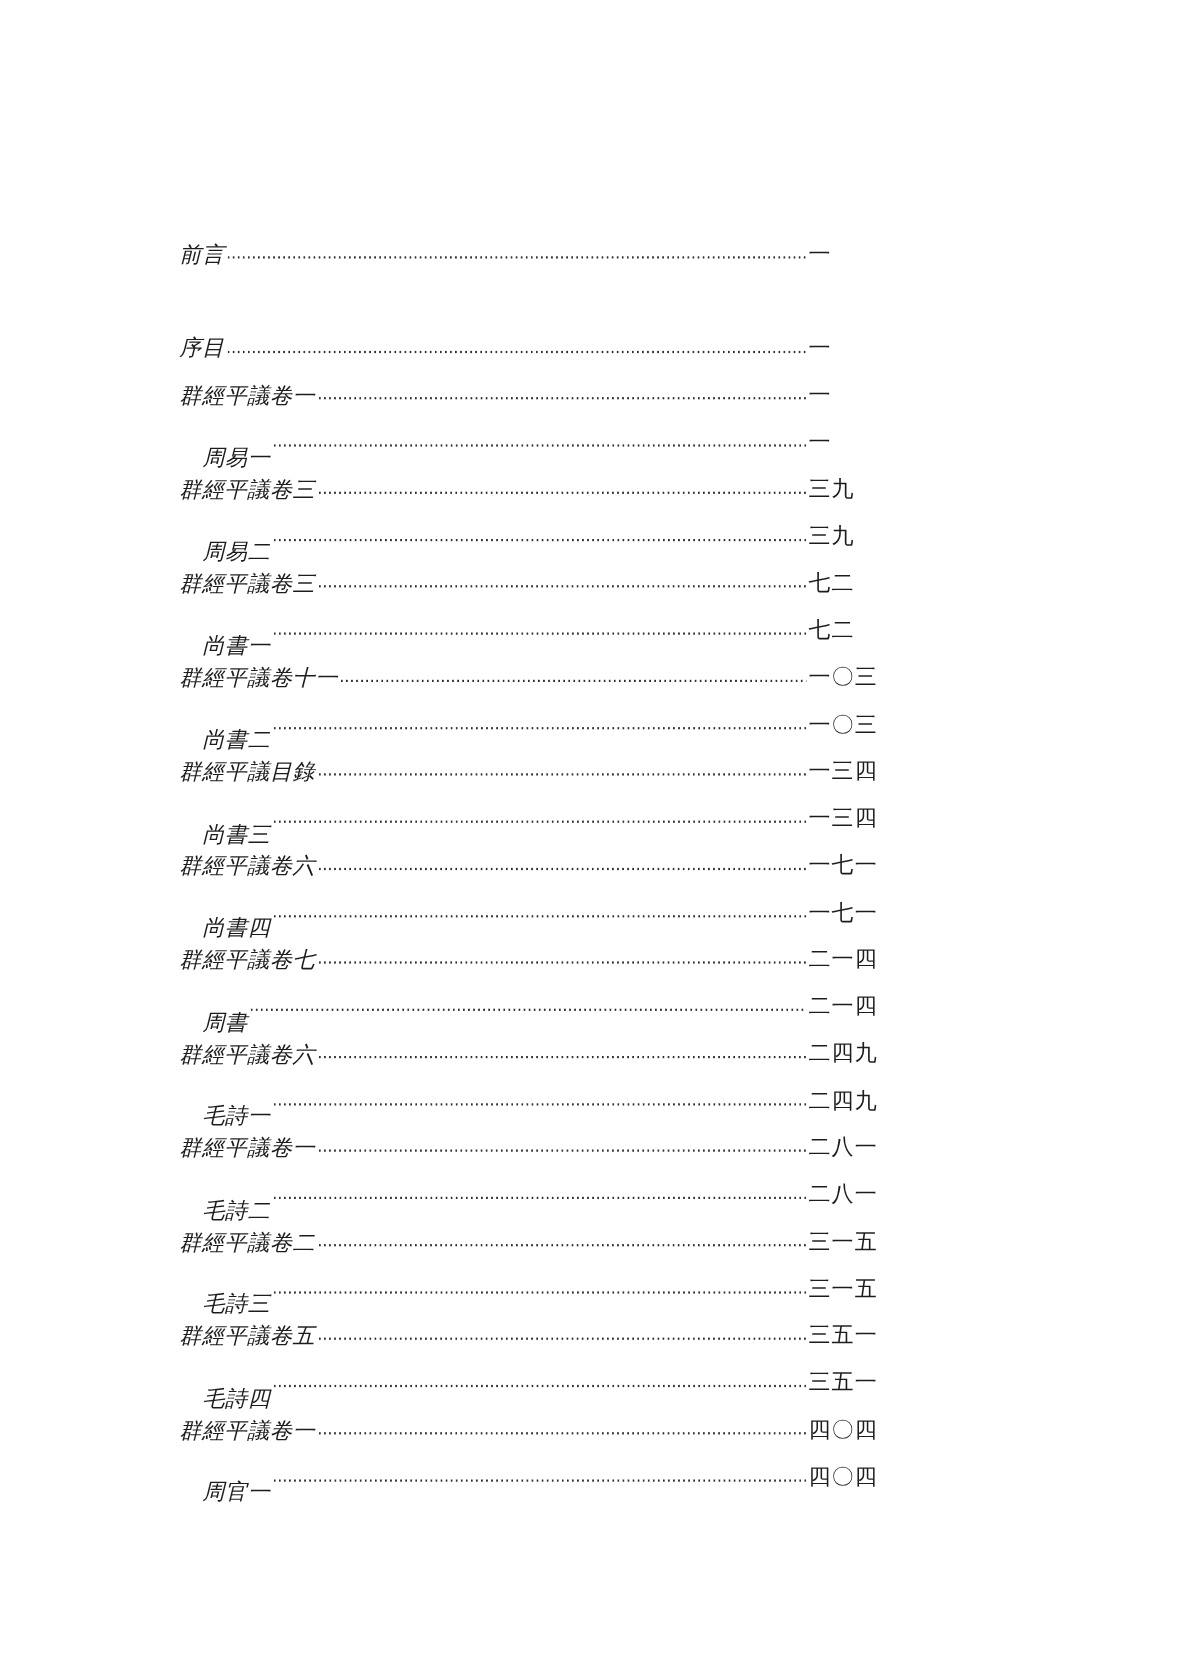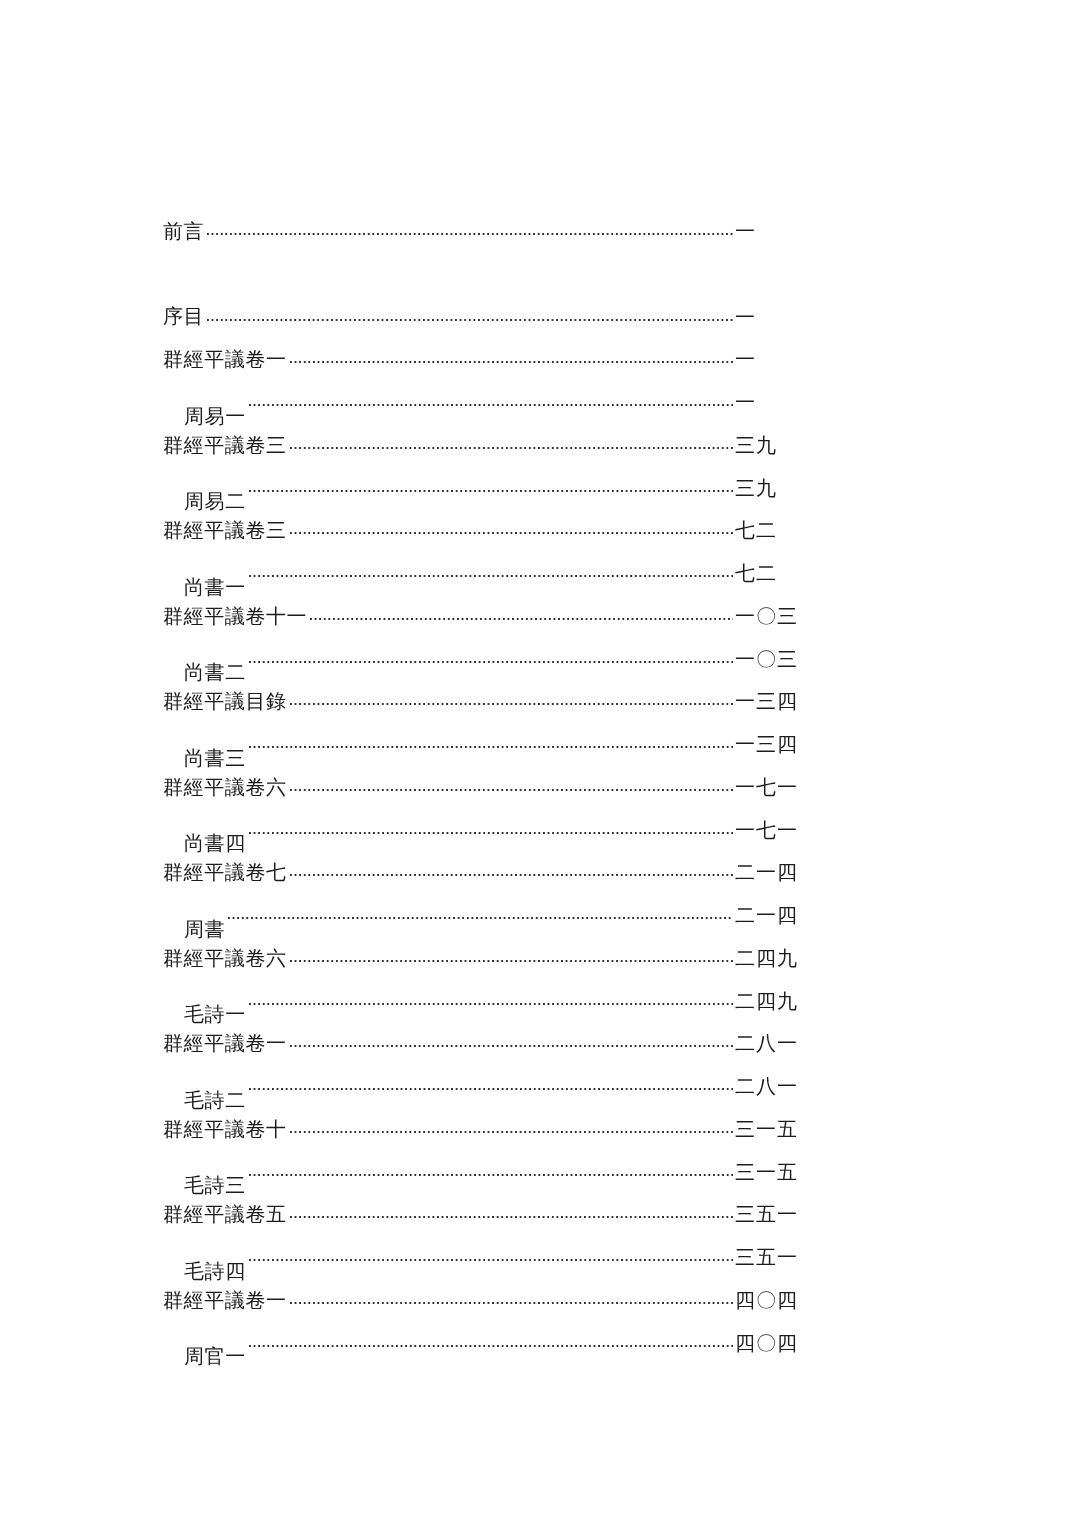--- a/index.html
+++ b/index.html
@@ -46,20 +46,21 @@
     font-size: 20px;
     letter-spacing: 0.6px;
   }
   .toc-row.gap-after {
     margin-bottom: 42.75px;
   }
   .toc-row .entry-label {
     white-space: nowrap;
     flex: none;
     color: #1c1c1c;
+    font-style: italic;
   }
   .toc-row.indent .entry-label {
     padding-left: 21px;
     margin-top: 28px;
   }
   .toc-row .dot-leader {
     flex: 1 1 auto;
     height: 100%;
     margin-left: 3px;
     background-image: repeating-linear-gradient(to right, #2e2e2e 0px, #2e2e2e 1.7px, transparent 1.7px, transparent 4.6px);
@@ -179,21 +180,21 @@
     <span class="entry-label">群經平議卷一</span>
     <span class="dot-leader"></span>
     <span class="entry-page">二八一</span>
   </div>
       <div class="toc-row indent">
     <span class="entry-label">毛詩二</span>
     <span class="dot-leader"></span>
     <span class="entry-page">二八一</span>
   </div>
       <div class="toc-row">
-    <span class="entry-label">群經平議卷十</span>
+    <span class="entry-label">群經平議卷二</span>
     <span class="dot-leader"></span>
     <span class="entry-page">三一五</span>
   </div>
       <div class="toc-row indent">
     <span class="entry-label">毛詩三</span>
     <span class="dot-leader"></span>
     <span class="entry-page">三一五</span>
   </div>
       <div class="toc-row">
     <span class="entry-label">群經平議卷五</span>

